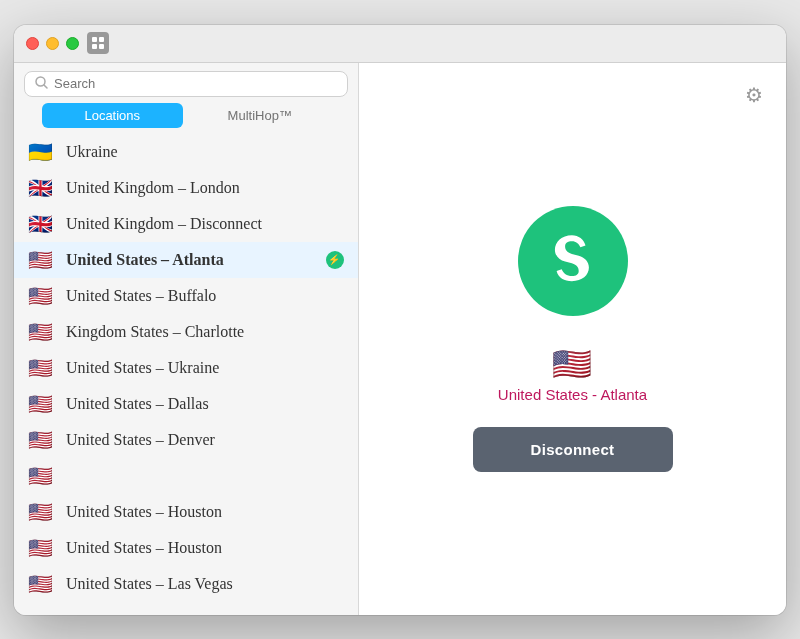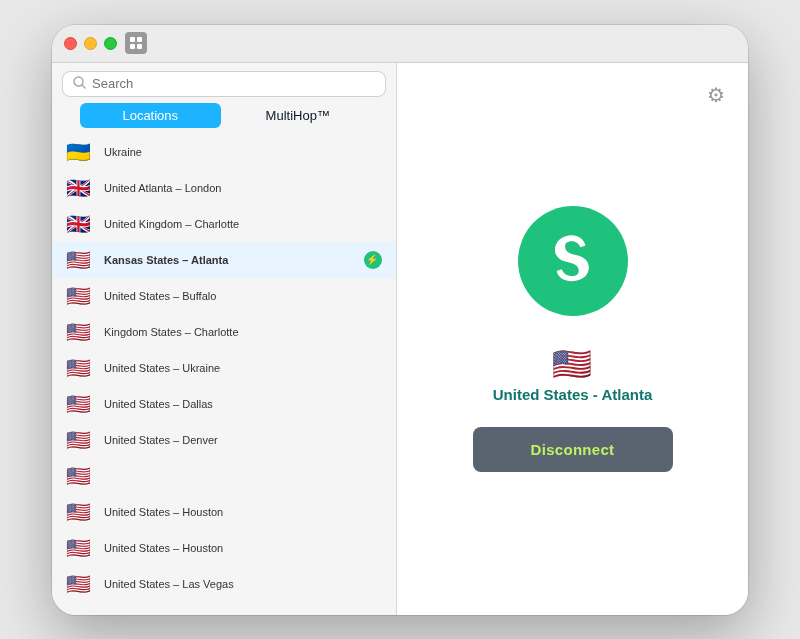--- a/index.html
+++ b/index.html
@@ -8,24 +8,24 @@
       background: #e8e8e8;
       display: flex;
       justify-content: center;
       align-items: center;
       width: 800px;
       height: 639px;
       font-family: -apple-system, BlinkMacSystemFont, 'Helvetica Neue', Arial, sans-serif;
     }
 
     .window {
-      width: 696px;
+      width: 772px;
       height: 590px;
       background: #f5f5f5;
-      border-radius: 24px;
+      border-radius: 12px;
       box-shadow: 0 20px 60px rgba(0,0,0,0.3), 0 0 0 1px rgba(0,0,0,0.1);
       overflow: hidden;
       display: flex;
       flex-direction: column;
     }
 
     .titlebar {
       height: 38px;
       background: #ececec;
       border-bottom: 1px solid #d0d0d0;
@@ -117,21 +117,21 @@
     }
 
     .tab {
       flex: 1;
       padding: 5px 0;
       text-align: center;
       font-size: 13px;
       font-weight: 500;
       cursor: pointer;
       border-radius: 6px;
-      color: #0f172a;
+      color: #737373;
     }
 
     .tab.active {
       background: #1cb3ff;
       color: white;
       border-radius: 6px;
     }
 
     .location-list {
       flex: 1;
@@ -165,21 +165,22 @@
       width: 28px;
       height: 20px;
       flex-shrink: 0;
       display: inline-block;
       font-size: 20px;
       line-height: 20px;
     }
 
     .location-name {
       flex: 1;
-      font-size: 11px;
+      font-size: 16px;
+      font-family: Liberation Serif, serif;
     }
 
     .connected-dot {
       width: 18px;
       height: 18px;
       background: #1ec27c;
       border-radius: 50%;
       display: flex;
       align-items: center;
       justify-content: center;
@@ -243,27 +244,27 @@
       margin-bottom: 24px;
     }
 
     .connected-flag {
       font-size: 32px;
       line-height: 1;
     }
 
     .connected-name {
       font-size: 15px;
-      font-weight: 700;
-      color: #0f766e;
+      font-weight: 400;
+      color: #be185d;
     }
 
     .disconnect-btn {
       background: #5a6370;
-      color: #bef264;
+      color: #ffffff;
       border: none;
       border-radius: 8px;
       padding: 14px 0;
       width: 200px;
       font-size: 15px;
       font-weight: 600;
       cursor: pointer;
       letter-spacing: 0.3px;
     }
   </style>
@@ -309,29 +310,29 @@
         <div class="tab">MultiHop™</div>
       </div>
 
       <div class="location-list" id="location-list">
       <div class="location-item">
             <span class="flag">🇺🇦</span>
             <span class="location-name">Ukraine</span>
           </div>
           <div class="location-item">
             <span class="flag">🇬🇧</span>
-            <span class="location-name">United Atlanta – London</span>
+            <span class="location-name">United Kingdom – London</span>
           </div>
           <div class="location-item">
             <span class="flag">🇬🇧</span>
-            <span class="location-name">United Kingdom – Charlotte</span>
+            <span class="location-name">United Kingdom – Disconnect</span>
           </div>
           <div class="location-item selected">
             <span class="flag">🇺🇸</span>
-            <span class="location-name">Kansas States – Atlanta</span>
+            <span class="location-name">United States – Atlanta</span>
             <div class="connected-dot"></div>
           </div>
           <div class="location-item">
             <span class="flag">🇺🇸</span>
             <span class="location-name">United States – Buffalo</span>
           </div>
           <div class="location-item">
             <span class="flag">🇺🇸</span>
             <span class="location-name">Kingdom States – Charlotte</span>
           </div>

